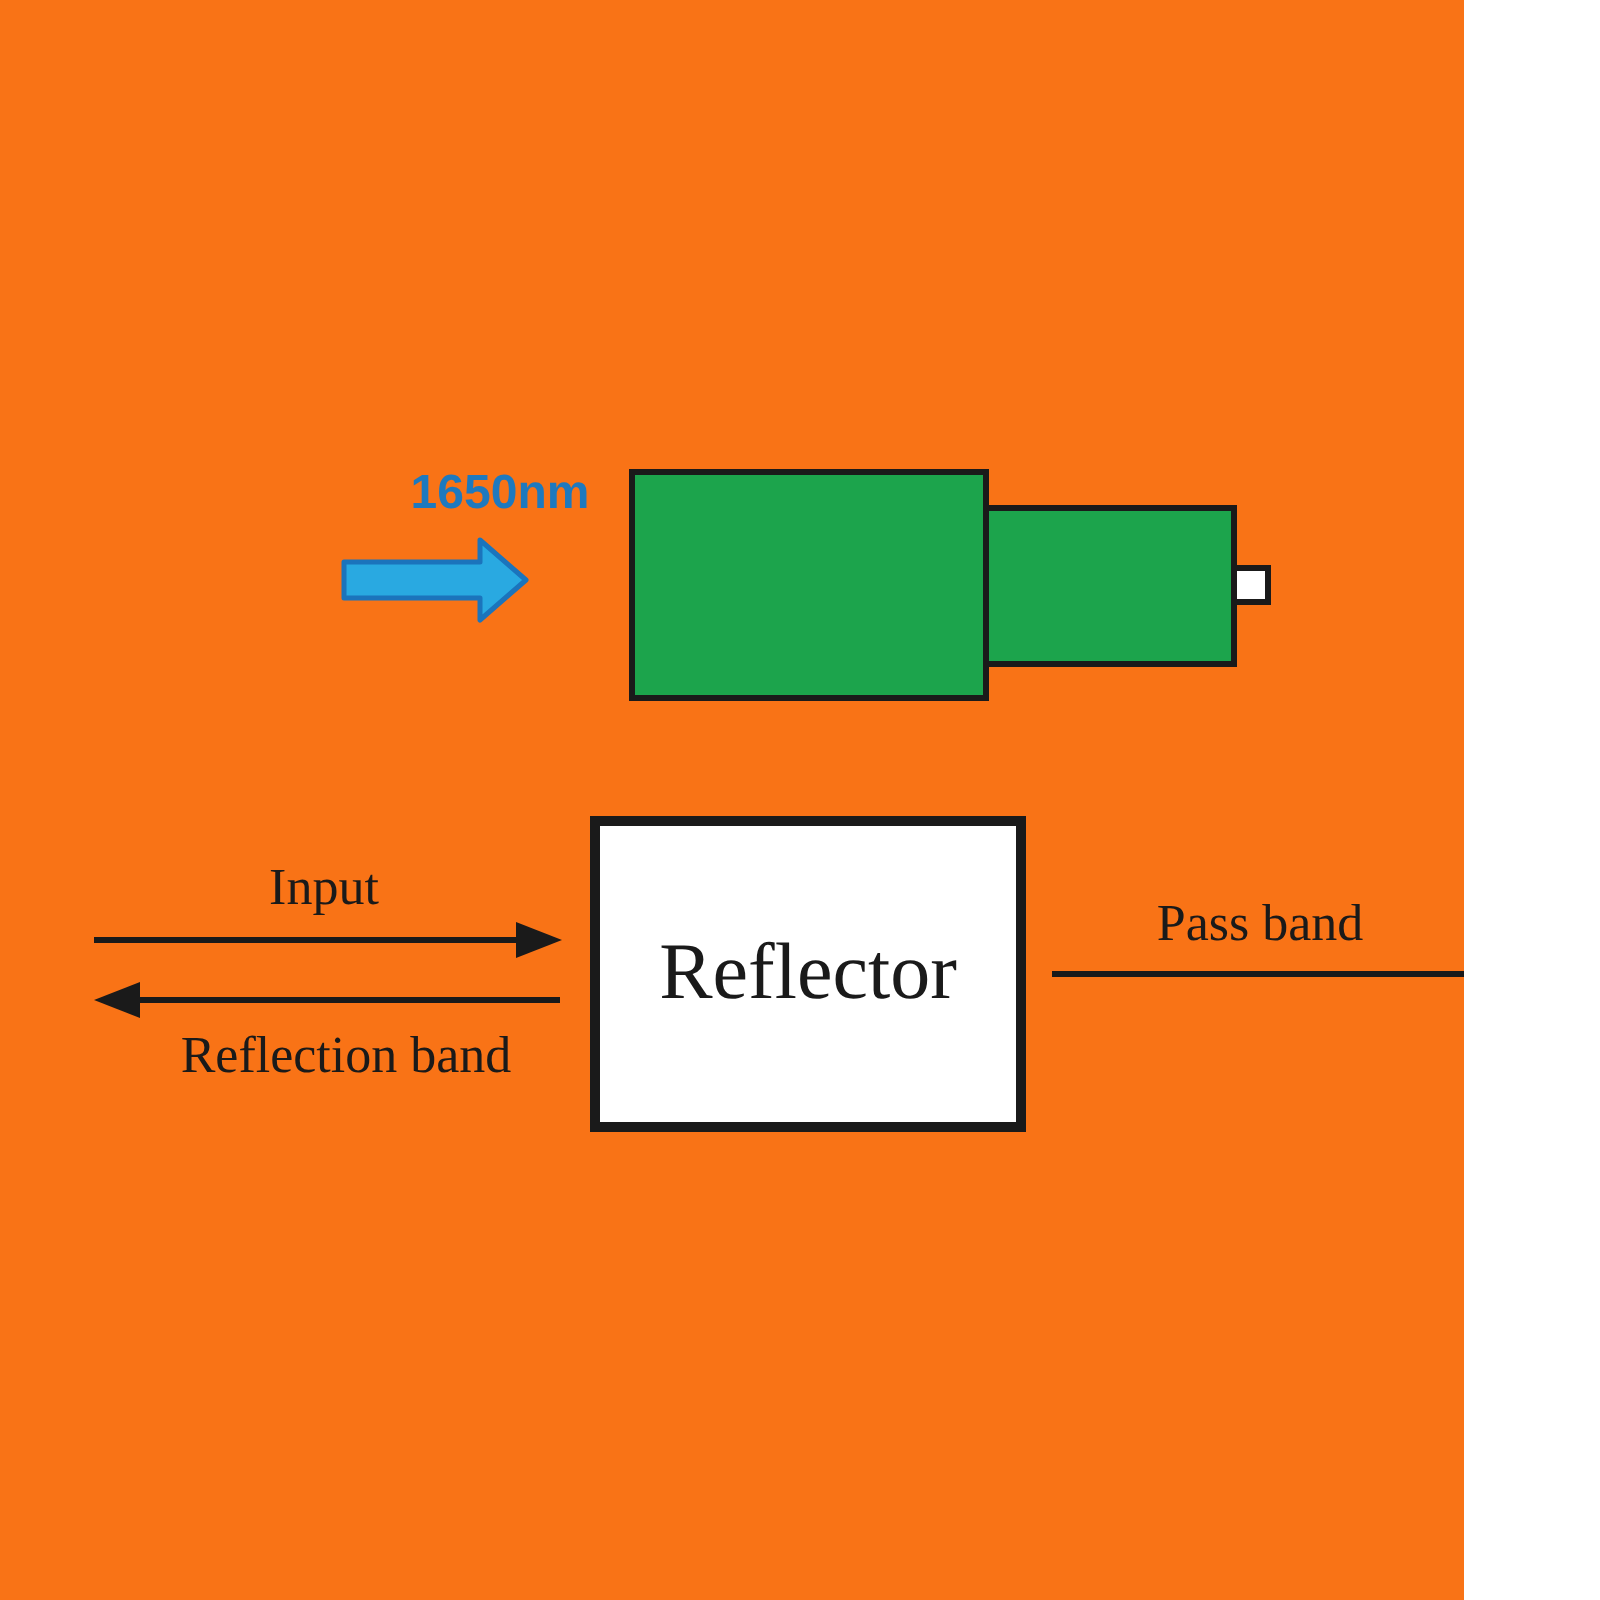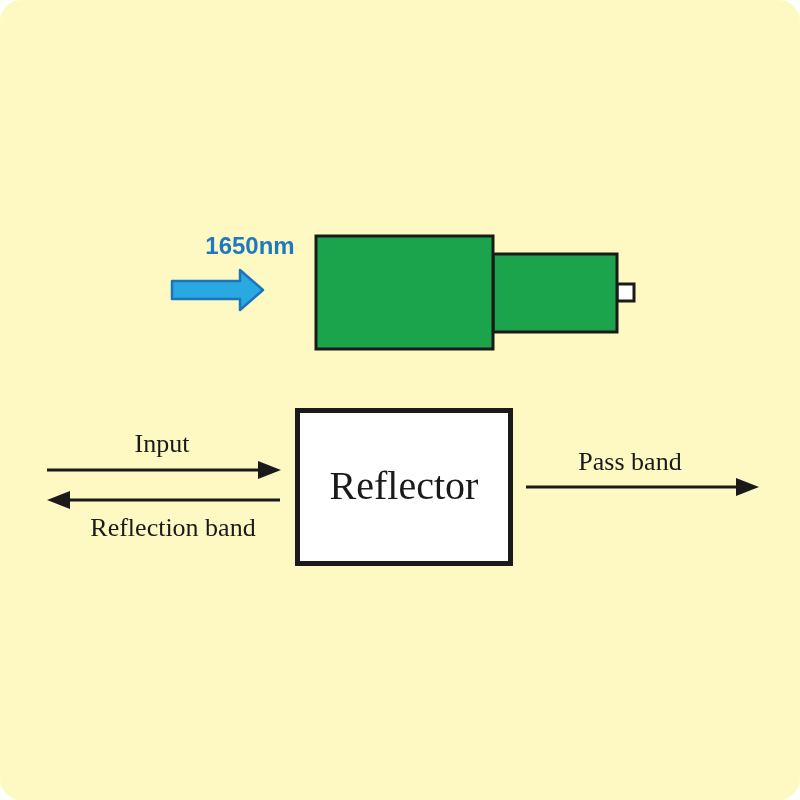--- a/index.html
+++ b/index.html
@@ -2,26 +2,25 @@
 <html><head>
 <meta charset="utf-8">
 <style>
   html, body {
     margin: 0;
     padding: 0;
     background: #ffffff;
   }
   .canvas {
     position: relative;
-    width: 800px;
+    width: 732px;
     height: 800px;
-    background: #fef9c3;
+    background: #f97316;
     overflow: hidden;
     font-family: "Liberation Serif", serif;
-    border-radius: 21px;
   }
   .scene {
     position: absolute;
     left: 0;
     top: 0;
     width: 800px;
     height: 800px;
   }
   .serif-label {
     font-family: "Liberation Serif", serif;

